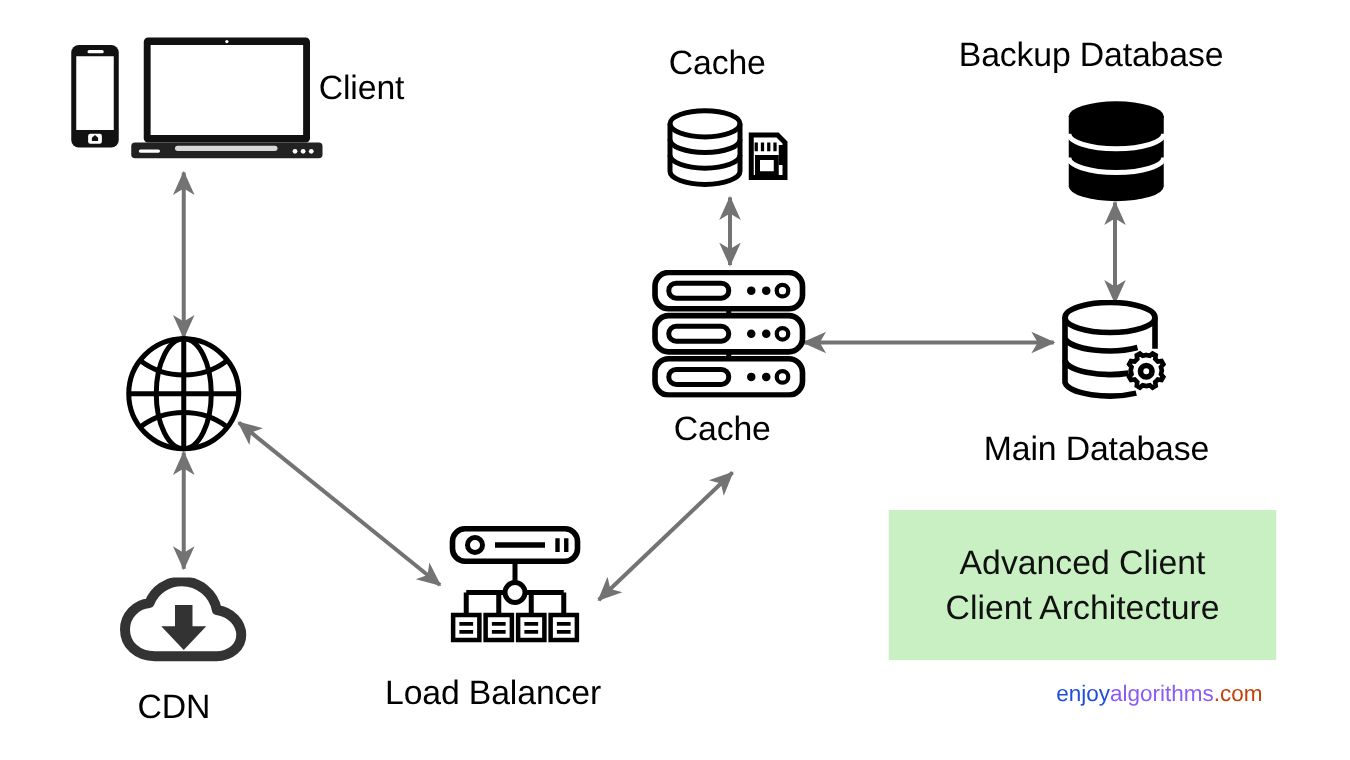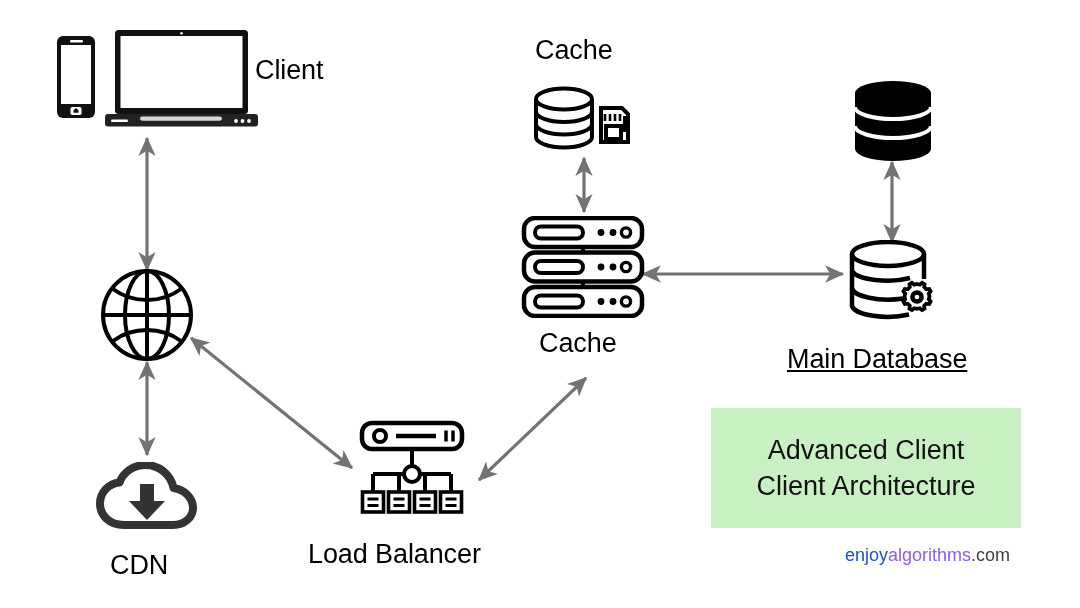--- a/index.html
+++ b/index.html
@@ -62,21 +62,21 @@
   #watermark {
     position: absolute;
     left: 845px;
     top: 545px;
     font-size: 18px;
     font-family: "Liberation Sans", sans-serif;
     white-space: nowrap;
   }
   #watermark .w1 { color: #1d4ed8; }
   #watermark .w2 { color: #8b5cf6; }
-  #watermark .w3 { color: #404040; }
+  #watermark .w3 { color: #c2410c; }
 </style>
 </head>
 <body>
 
 <div id="canvas">
 
   <svg class="arrows" viewBox="0 0 1080 608" xmlns="http://www.w3.org/2000/svg">
     <defs>
       <marker id="ahead" markerWidth="7" markerHeight="7" refX="5.6" refY="3.1" orient="auto" markerUnits="strokeWidth">
         <path d="M0,0.4 L6,3.1 L0,5.8 L1.6,3.1 Z" fill="#737373"></path>
@@ -224,20 +224,21 @@
         <rect x="3" y="71" width="118" height="29" rx="11" fill="none" stroke="#000000" stroke-width="4.5"></rect>
         <rect x="14" y="79.5" width="48" height="12" rx="6" fill="none" stroke="#000000" stroke-width="4"></rect>
         <circle cx="80" cy="85.5" r="3.4" fill="#000000"></circle>
         <circle cx="92" cy="85.5" r="3.4" fill="#000000"></circle>
         <circle cx="105" cy="85.5" r="4.6" fill="none" stroke="#000000" stroke-width="3.4"></circle>
       </g>
     </svg>
   </div>
   <div class="label" style="left:539px; top:329px;">Cache</div>
 
+  <div class="label" style="left:767px; top:30px;">Backup Database</div>
   <div class="node" style="left:853px; top:80px;">
     <svg width="80" height="82" viewBox="0 0 80 82" xmlns="http://www.w3.org/2000/svg">
       <path d="M2,13 v56 a38,12 0 0 0 76,0 v-56 z" fill="#000000"></path>
       <ellipse cx="40" cy="13" rx="38" ry="12" fill="#000000"></ellipse>
       <path d="M2,27 a38,12 0 0 0 76,0" fill="none" stroke="#ffffff" stroke-width="4"></path>
       <path d="M2,46 a38,12 0 0 0 76,0" fill="none" stroke="#ffffff" stroke-width="4"></path>
     </svg>
   </div>
 
   <div class="node" style="left:849px; top:240px;">
@@ -252,21 +253,21 @@
       <g transform="translate(68,57)">
         <path d="M0,-21 l4.6,1.1 l3.6,-3.0 l4.0,2.3 l-0.6,4.7 l3.4,3.4 l4.7,-0.6 l2.3,4.0 l-3.0,3.6
                  l1.1,4.6 l-1.1,4.6 l3.0,3.6 l-2.3,4.0 l-4.7,-0.6 l-3.4,3.4 l0.6,4.7 l-4.0,2.3
                  l-3.6,-3.0 l-4.6,1.1 l-4.6,-1.1 l-3.6,3.0 l-4.0,-2.3 l0.6,-4.7 l-3.4,-3.4
                  l-4.7,0.6 l-2.3,-4.0 l3.0,-3.6 l-1.1,-4.6 l1.1,-4.6 l-3.0,-3.6 l2.3,-4.0
                  l4.7,0.6 l3.4,-3.4 l-0.6,-4.7 l4.0,-2.3 l3.6,3.0 z" transform="scale(0.62)" fill="#ffffff" stroke="#000000" stroke-width="6"></path>
         <circle cx="0" cy="0" r="4.6" fill="#ffffff" stroke="#000000" stroke-width="4.5"></circle>
       </g>
     </svg>
   </div>
-  <div class="label" style="left:787px; top:345px;text-decoration:underline;">Main Database</div>
+  <div class="label" style="left:787px; top:345px;">Main Database</div>
 
   <div id="title-card">
     <div class="tline">Advanced Client</div>
     <div class="tline">Client Architecture</div>
   </div>
 
   <div id="watermark">
     <span class="w1">enjoy</span><span class="w2">algorithms</span><span class="w3">.com</span>
   </div>
 

